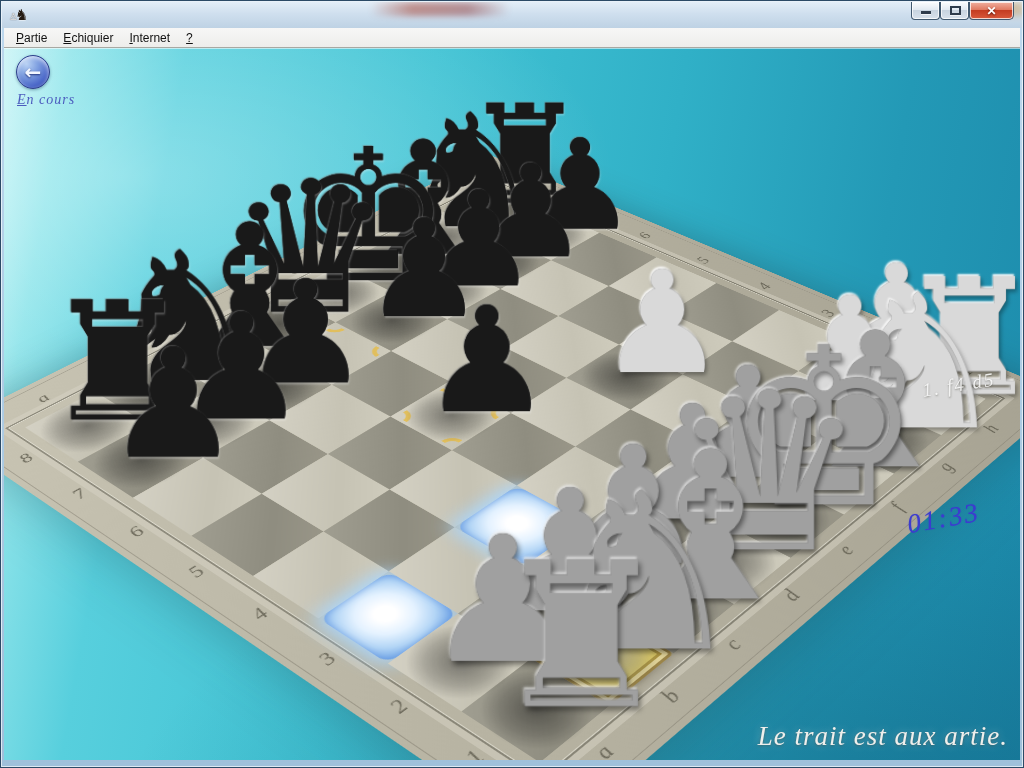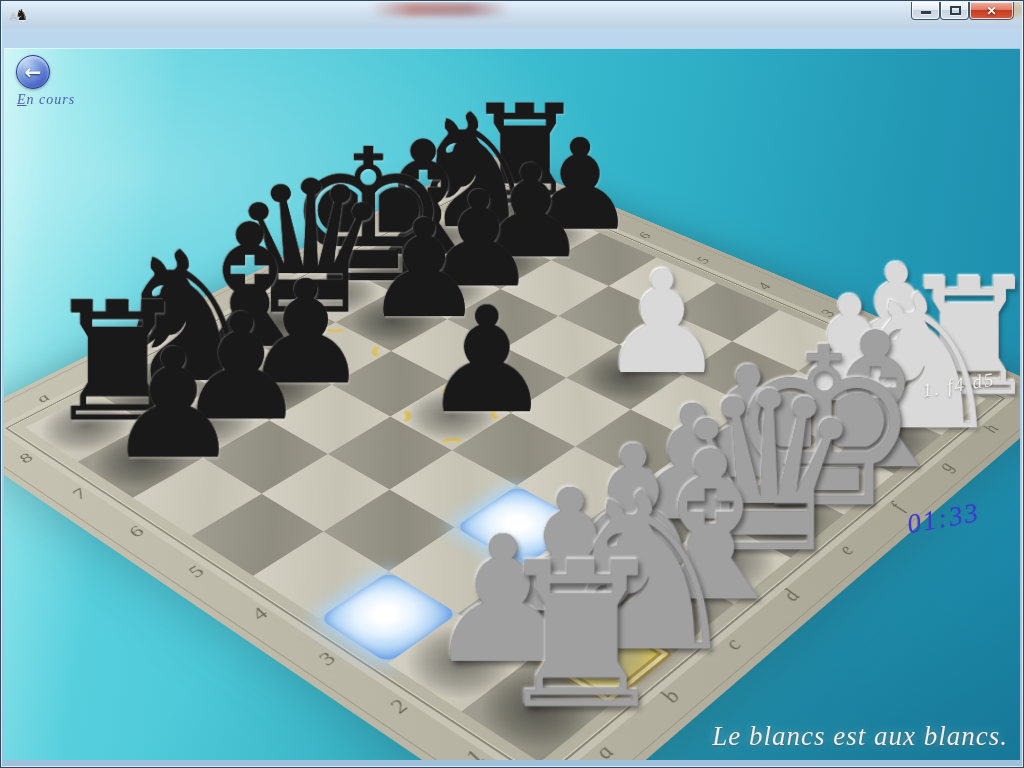--- a/index.html
+++ b/index.html
@@ -137,20 +137,26 @@
         </div>
       <div class="win-btn">
           <span class="ico-max"></span>
         </div>
       <div class="win-btn close">
           <span class="ico-close">✕</span>
         </div>
     </div>
   </div>
 
+  <div class="menubar" id="menubar">
+      <span class="menu-item"><u>P</u>artie</span>
+      <span class="menu-item"><u>E</u>chiquier</span>
+      <span class="menu-item"><u>I</u>nternet</span>
+      <span class="menu-item"><u>?</u></span>
+    </div>
 
   <div class="content">
     <div class="scene">
       <div class="board" id="board">
         <div class="edge-line"></div>
         <div class="groove"></div>
       <div class="sq light" style="left: 60px; top: 60px;"></div>
           <div class="sq dark" style="left: 145px; top: 60px;"></div>
           <div class="sq light" style="left: 230px; top: 60px;"></div>
           <div class="sq dark" style="left: 315px; top: 60px;"></div>
@@ -377,16 +383,16 @@
         </div>
     </div>
 
     <div class="back-btn">
       <span class="back-arrow">←</span>
     </div>
     <div class="encours"><u>E</u>n cours</div>
 
     <div class="movelist">1. f4 d5</div>
     <div class="timer">01:33</div>
-    <div class="status">Le blancs est aux blancs.</div>
+    <div class="status">Le trait est aux artie.</div>
   </div>
 
 </div>
 
 </body></html>

